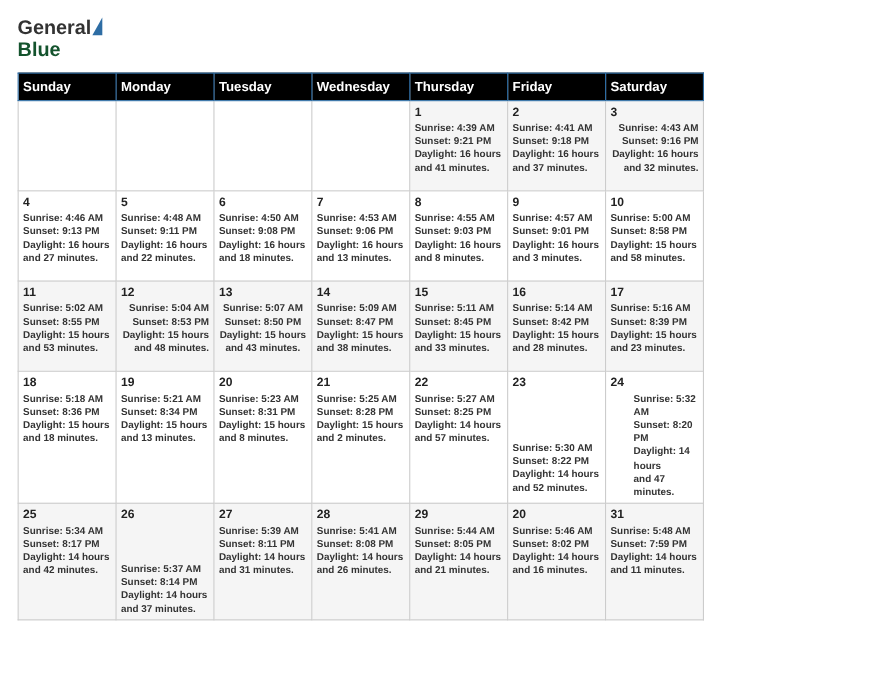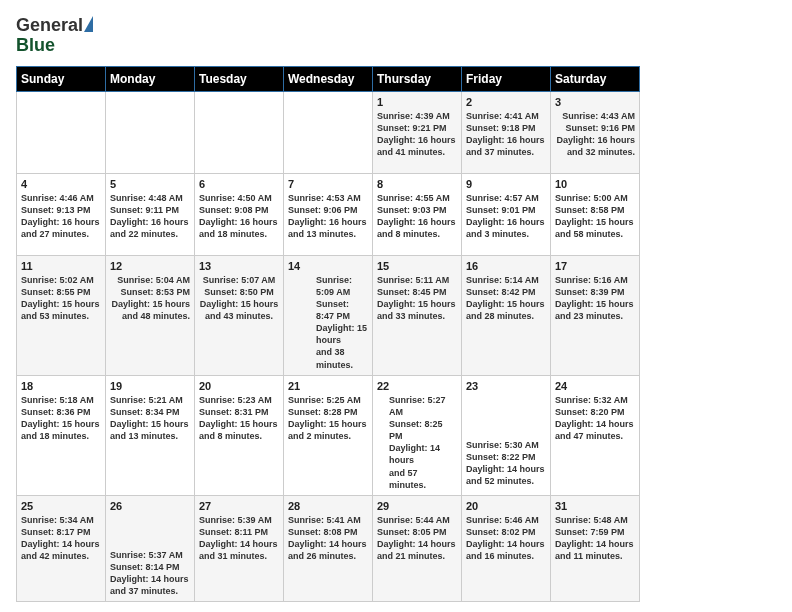--- a/index.html
+++ b/index.html
@@ -212,21 +212,21 @@
           </td>
           <td>
             <div class="day-number">13</div>
             <div class="day-info" style="white-space: pre-line; text-align: center;">Sunrise: 5:07 AM
 Sunset: 8:50 PM
 Daylight: 15 hours
 and 43 minutes.</div>
           </td>
           <td>
             <div class="day-number">14</div>
-            <div class="day-info" style="white-space: pre-line; margin-left: 28px;">Sunrise: 5:09 AM
+            <div class="day-info" style="white-space: pre-line;">Sunrise: 5:09 AM
 Sunset: 8:47 PM
 Daylight: 15 hours
 and 38 minutes.</div>
           </td>
           <td>
             <div class="day-number">15</div>
             <div class="day-info" style="white-space: pre-line;">Sunrise: 5:11 AM
 Sunset: 8:45 PM
 Daylight: 15 hours
 and 33 minutes.</div>
@@ -270,35 +270,35 @@
           </td>
           <td>
             <div class="day-number">21</div>
             <div class="day-info" style="white-space: pre-line;">Sunrise: 5:25 AM
 Sunset: 8:28 PM
 Daylight: 15 hours
 and 2 minutes.</div>
           </td>
           <td>
             <div class="day-number">22</div>
-            <div class="day-info" style="white-space: pre-line; margin-left: 12px;">Sunrise: 5:27 AM
+            <div class="day-info" style="white-space: pre-line;">Sunrise: 5:27 AM
 Sunset: 8:25 PM
 Daylight: 14 hours
 and 57 minutes.</div>
           </td>
           <td>
             <div class="day-number">23</div>
             <div class="day-info" style="white-space: pre-line; margin-top: 47px;">Sunrise: 5:30 AM
 Sunset: 8:22 PM
 Daylight: 14 hours
 and 52 minutes.</div>
           </td>
           <td>
             <div class="day-number">24</div>
-            <div class="day-info" style="white-space: pre-line;">Sunrise: 5:32 AM
+            <div class="day-info" style="white-space: pre-line; margin-left: 21px;">Sunrise: 5:32 AM
 Sunset: 8:20 PM
 Daylight: 14 hours
 and 47 minutes.</div>
           </td>
         </tr>
         <tr>
           <td>
             <div class="day-number">25</div>
             <div class="day-info" style="white-space: pre-line;">Sunrise: 5:34 AM
 Sunset: 8:17 PM

